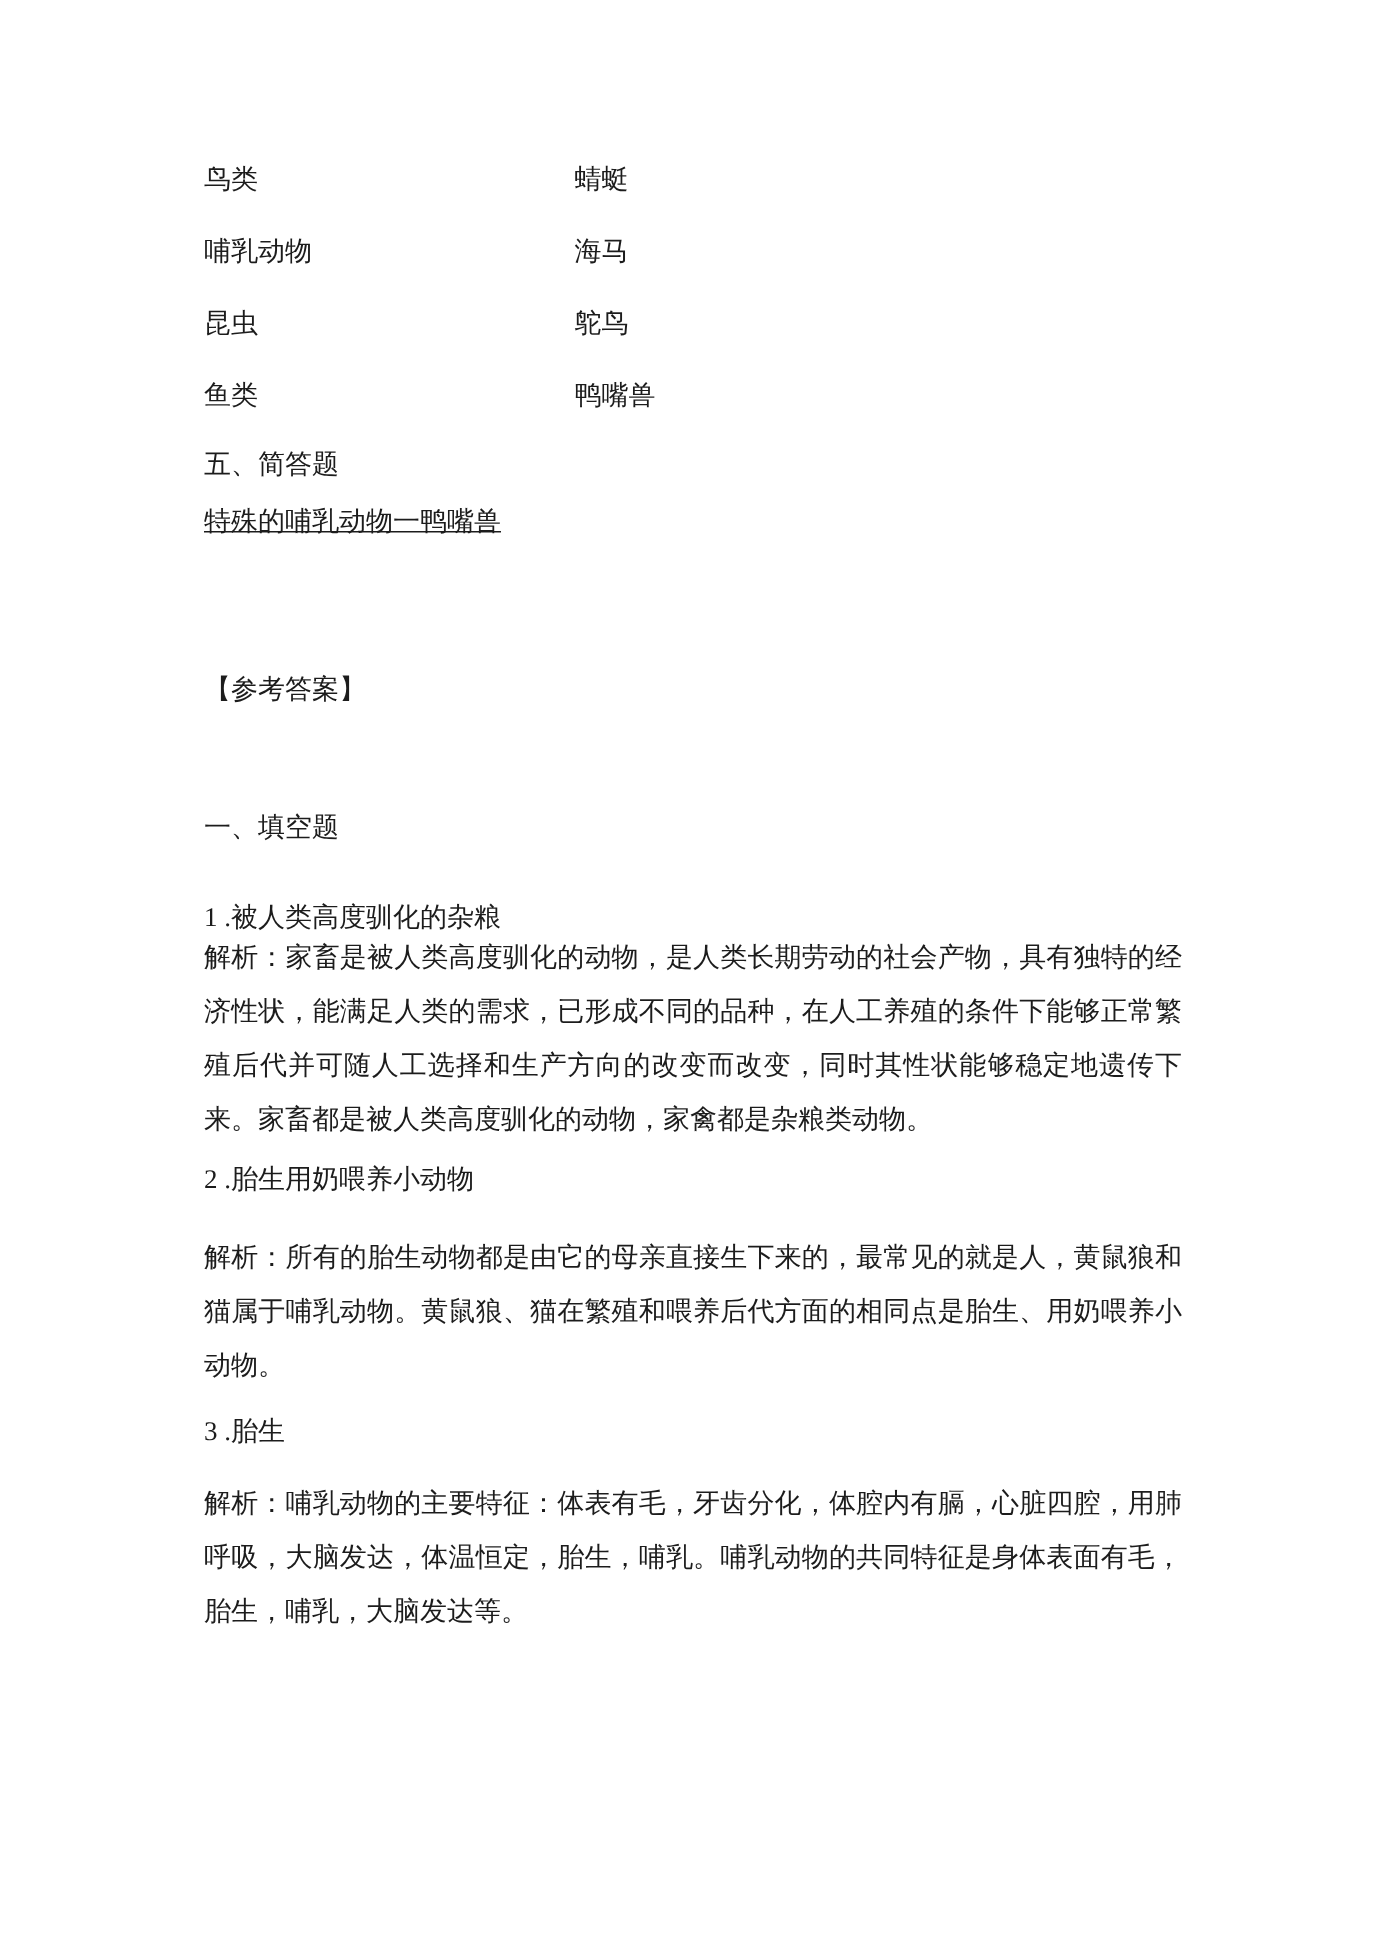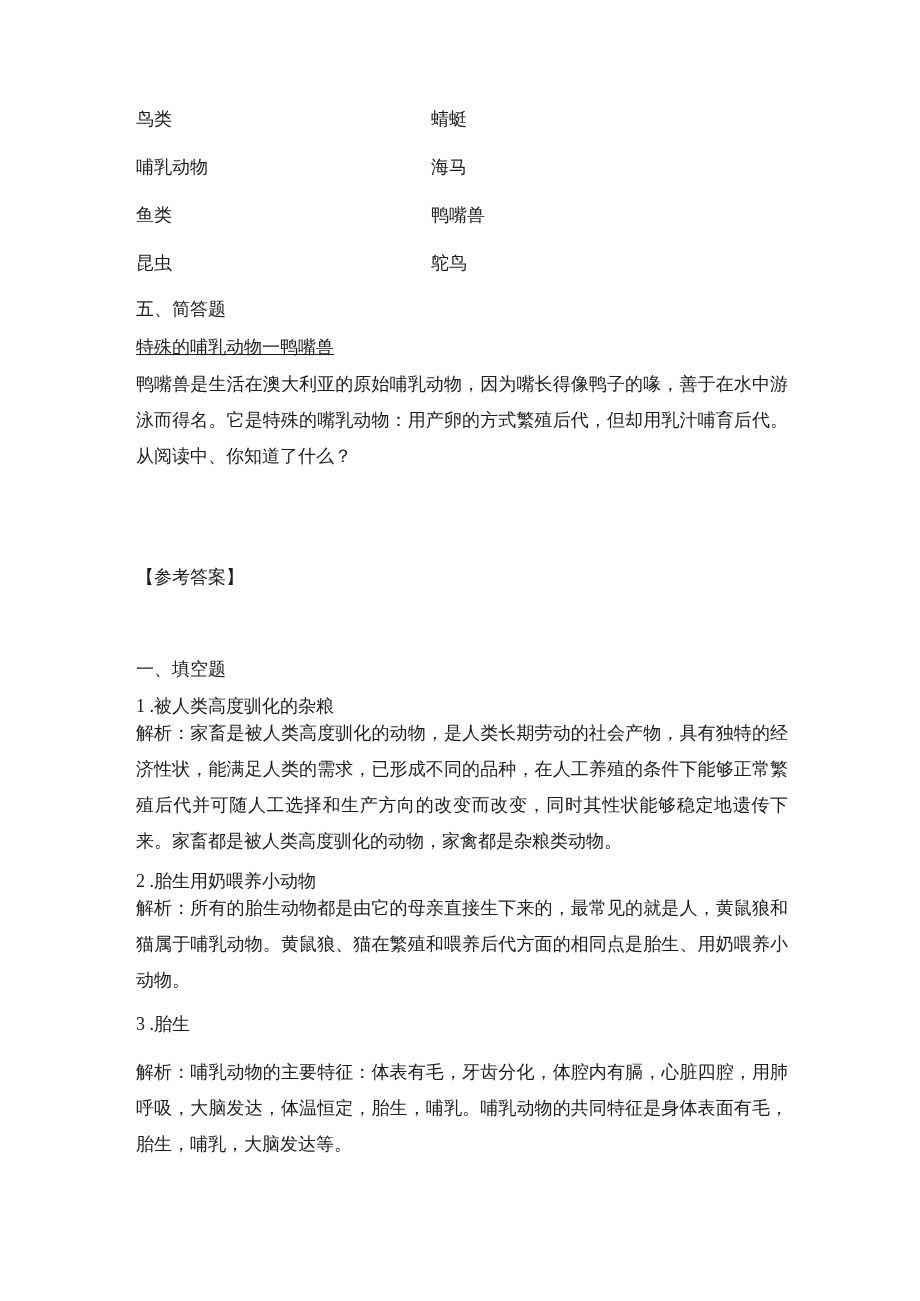--- a/index.html
+++ b/index.html
@@ -17,75 +17,73 @@
   }
   .page-content {
     width: 652px;
     margin-left: 136px;
     padding-top: 110px;
   }
   
   .match-row {
     display: flex;
     line-height: 18px;
-    gap: 48px;
   }
   .match-row + .match-row { margin-top: 30px; align-items: flex-end; }
   .match-left  { width: 247px; flex: 0 0 247px; }
   .match-right { flex: 1; }
 
   
   .sec5-heading  { margin-top: 28px; line-height: 18px; }
   .sec5-subtitle { margin-top: 20px; line-height: 18px; text-decoration: underline; }
   .sec5-body     { margin-top: 10px; line-height: 36px; text-align: justify; }
 
   
   .answer-title {
     margin-top: 94px;
     line-height: 18px;
     text-align: left;
   }
   .fill-heading { margin-top: 74px; line-height: 18px; }
 
-  .item-label-1 { margin-top: 19px; line-height: 18px; }
+  .item-label-1 { margin-top: 42px; line-height: 18px; }
   .item-analysis-1 { line-height: 36px; text-align: justify; }
 
   .item-label-2 { margin-top: 13px; line-height: 18px; }
-  .item-analysis-2 { line-height: 36px; text-align: justify; }
+  .item-analysis-2 { margin-top: 25px; line-height: 36px; text-align: justify; }
 
   .item-label-3 { margin-top: 17px; line-height: 18px; }
   .item-analysis-3 { margin-top: 21px; line-height: 36px; text-align: justify; }
 </style>
 </head>
 <body>
 
 <div class="page-content">
 
   <div class="match-section">
     <div class="match-row">
       <span class="match-left">鸟类</span>
       <span class="match-right">蜻蜓</span>
     </div>
     <div class="match-row">
       <span class="match-left">哺乳动物</span>
       <span class="match-right">海马</span>
     </div>
     <div class="match-row">
+      <span class="match-left">昆虫</span>
+      <span class="match-right">鸵鸟</span>
+    </div>
+    <div class="match-row">
       <span class="match-left">鱼类</span>
       <span class="match-right">鸭嘴兽</span>
-    </div>
-    <div class="match-row">
-      <span class="match-left">昆虫</span>
-      <span class="match-right">鸵鸟</span>
     </div>
   </div>
 
   <div class="sec5-heading">五、简答题</div>
   <div class="sec5-subtitle">特殊的哺乳动物一鸭嘴兽</div>
-  <div class="sec5-body">鸭嘴兽是生活在澳大利亚的原始哺乳动物，因为嘴长得像鸭子的喙，善于在水中游泳而得名。它是特殊的嘴乳动物：用产卵的方式繁殖后代，但却用乳汁哺育后代。从阅读中、你知道了什么？</div>
 
   <div class="answer-title">【参考答案】</div>
   <div class="fill-heading">一、填空题</div>
 
   <div class="item-label-1">1 .被人类高度驯化的杂粮</div>
   <div class="item-analysis-1">解析：家畜是被人类高度驯化的动物，是人类长期劳动的社会产物，具有独特的经济性状，能满足人类的需求，已形成不同的品种，在人工养殖的条件下能够正常繁殖后代并可随人工选择和生产方向的改变而改变，同时其性状能够稳定地遗传下来。家畜都是被人类高度驯化的动物，家禽都是杂粮类动物。</div>
 
   <div class="item-label-2">2 .胎生用奶喂养小动物</div>
   <div class="item-analysis-2">解析：所有的胎生动物都是由它的母亲直接生下来的，最常见的就是人，黄鼠狼和猫属于哺乳动物。黄鼠狼、猫在繁殖和喂养后代方面的相同点是胎生、用奶喂养小动物。</div>
 

